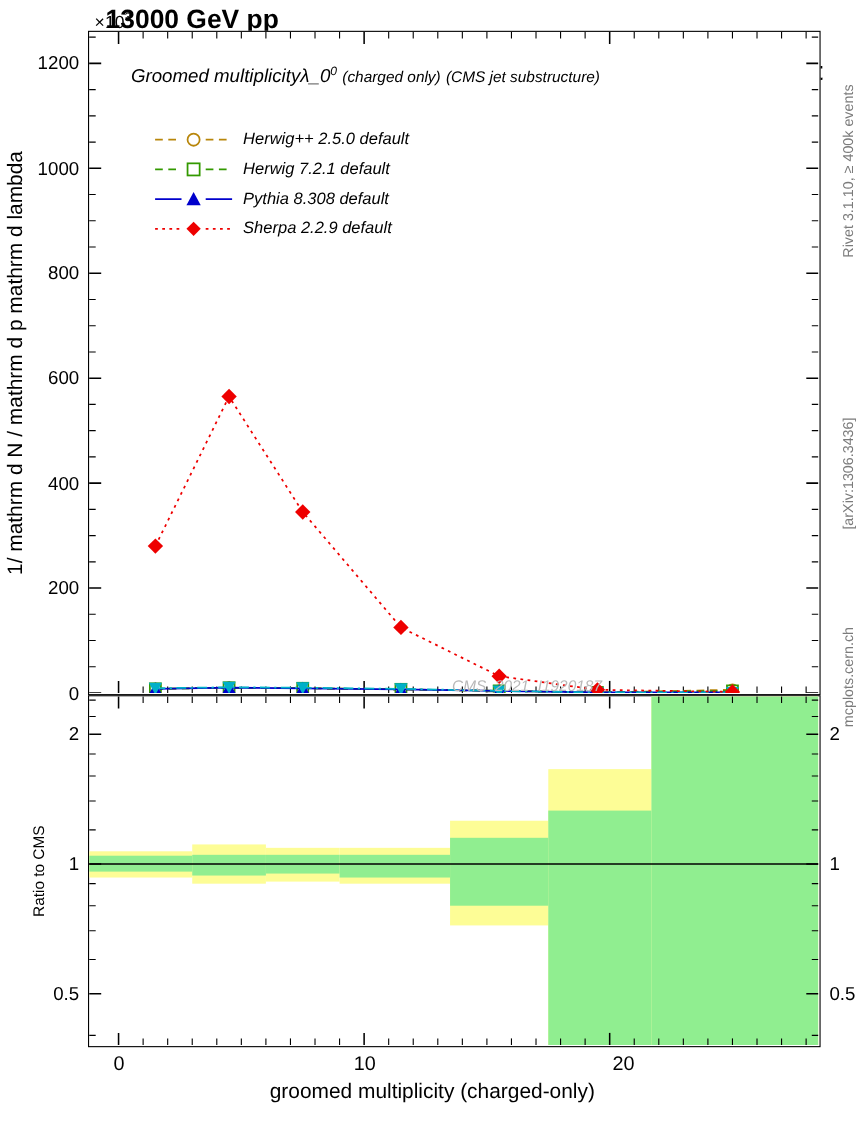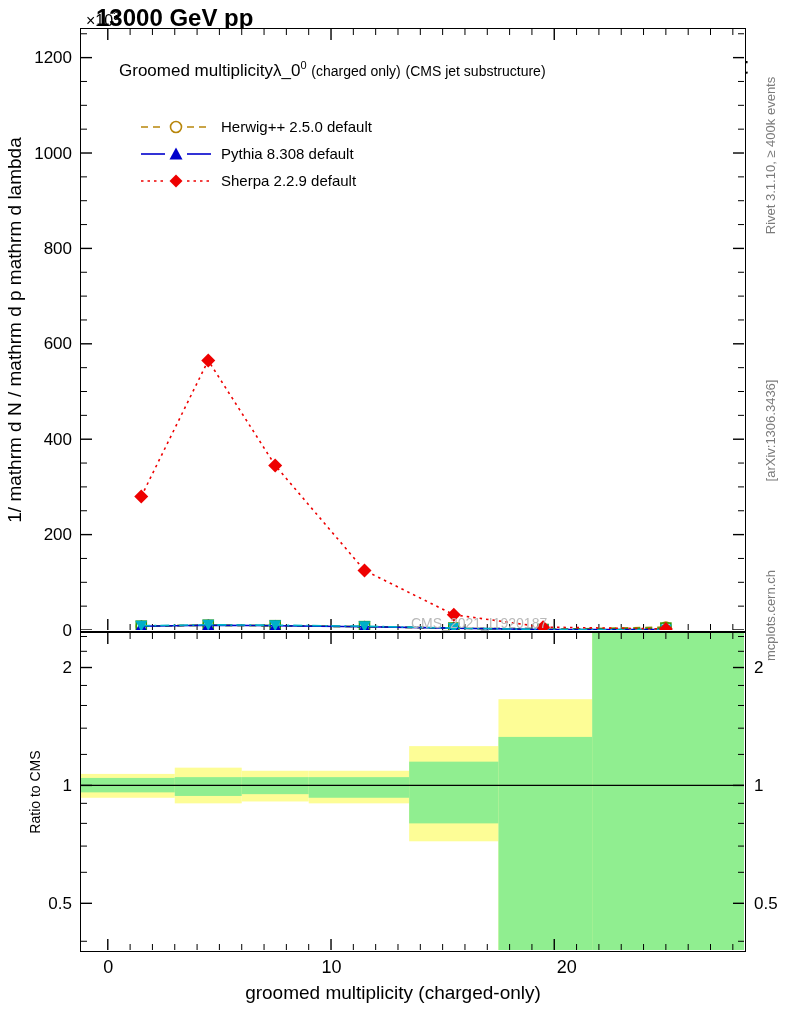--- a/index.html
+++ b/index.html
@@ -16,21 +16,21 @@
   
   .hdr{
     position:absolute;top:4px;font-size:24px;font-weight:bold;color:#000;
   }
   #hdr-left{left:96px;}
   #hdr-right{right:38px;margin-top:48px;}
 
   
   #mainframe{
     position:absolute;left:80px;top:28px;width:666px;height:604px;
-    border:1.5px solid #000;box-sizing:border-box;background:#fff;
+    border:1.5px solid #000;box-sizing:border-box;background:#fff;font-style:italic;
   }
   
   #ratioframe{
     position:absolute;left:80px;top:632px;width:666px;height:320px;
     border:1.5px solid #000;box-sizing:border-box;background:#fff;overflow:hidden;
   }
 
   
   .ylab-main{
     position:absolute;left:2px;top:28px;width:26px;height:604px;
@@ -293,20 +293,30 @@
               <line x1="2" y1="10" x2="26" y2="10" stroke="#b8860b" stroke-width="1.6" stroke-dasharray="7,5"></line>
               <line x1="48" y1="10" x2="72" y2="10" stroke="#b8860b" stroke-width="1.6" stroke-dasharray="7,5"></line>
               <circle cx="37" cy="10" r="5.5" fill="#fff" stroke="#b8860b" stroke-width="1.6"></circle>
             </svg>
           </div>
           <div class="lg-label">Herwig++ 2.5.0 default</div>
         </div>
         <div class="lg-row">
           <div class="lg-mark">
             <svg width="74" height="20">
+              <line x1="2" y1="10" x2="26" y2="10" stroke="#339900" stroke-width="1.6" stroke-dasharray="7,5"></line>
+              <line x1="48" y1="10" x2="72" y2="10" stroke="#339900" stroke-width="1.6" stroke-dasharray="7,5"></line>
+              <rect x="31.5" y="4.5" width="11" height="11" fill="#fff" stroke="#339900" stroke-width="1.6"></rect>
+            </svg>
+          </div>
+          <div class="lg-label">Herwig 7.2.1 default</div>
+        </div>
+        <div class="lg-row">
+          <div class="lg-mark">
+            <svg width="74" height="20">
               <line x1="2" y1="10" x2="26" y2="10" stroke="#0000cc" stroke-width="1.6"></line>
               <line x1="48" y1="10" x2="72" y2="10" stroke="#0000cc" stroke-width="1.6"></line>
               <polygon points="37,3.5 30.5,15.5 43.5,15.5" fill="#0000cc"></polygon>
             </svg>
           </div>
           <div class="lg-label">Pythia 8.308 default</div>
         </div>
         <div class="lg-row">
           <div class="lg-mark">
             <svg width="74" height="20">

